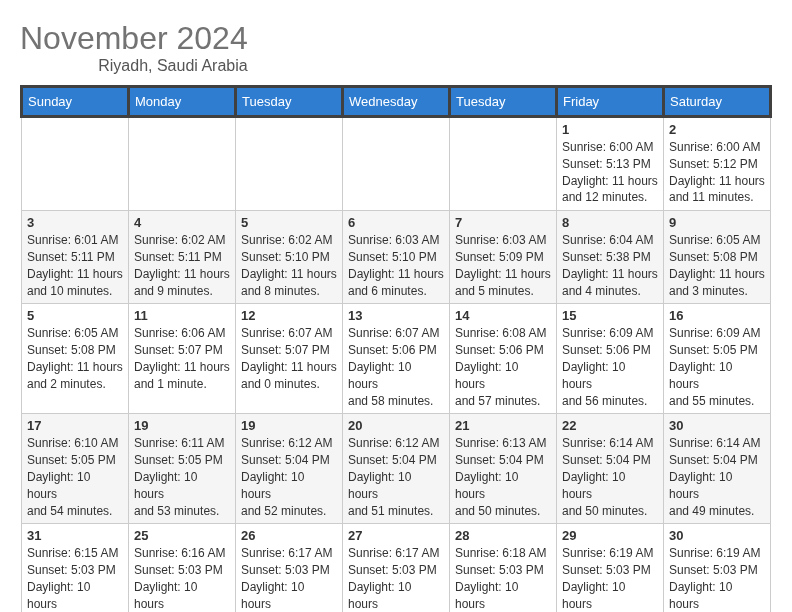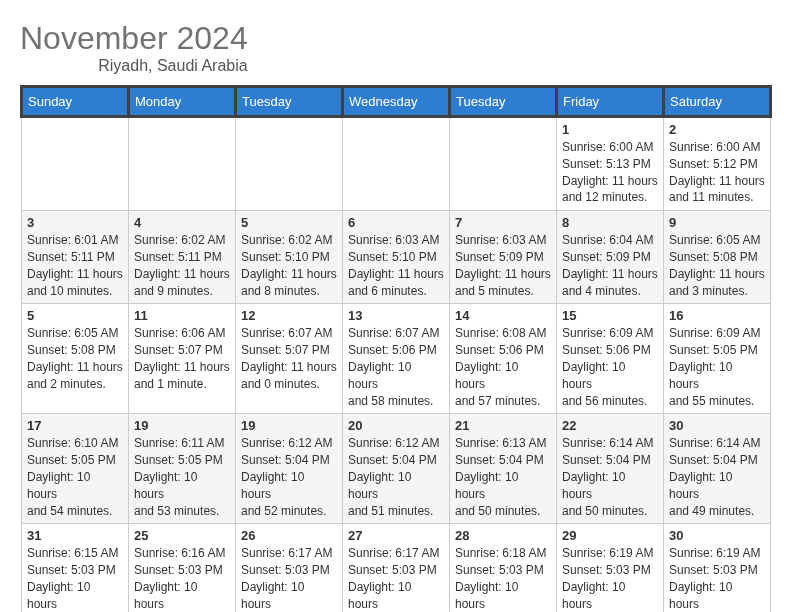--- a/index.html
+++ b/index.html
@@ -166,21 +166,21 @@
         <td>
           <span class="day-num">7</span>
           <div class="day-info" style="white-space: pre-line;">Sunrise: 6:03 AM
 Sunset: 5:09 PM
 Daylight: 11 hours
 and 5 minutes.</div>
         </td>
         <td>
           <span class="day-num">8</span>
           <div class="day-info" style="white-space: pre-line;">Sunrise: 6:04 AM
-Sunset: 5:09 PM
+Sunset: 5:38 PM
 Daylight: 11 hours
 and 4 minutes.</div>
         </td>
         <td>
           <span class="day-num">9</span>
           <div class="day-info" style="white-space: pre-line;">Sunrise: 6:05 AM
 Sunset: 5:08 PM
 Daylight: 11 hours
 and 3 minutes.</div>
         </td>

